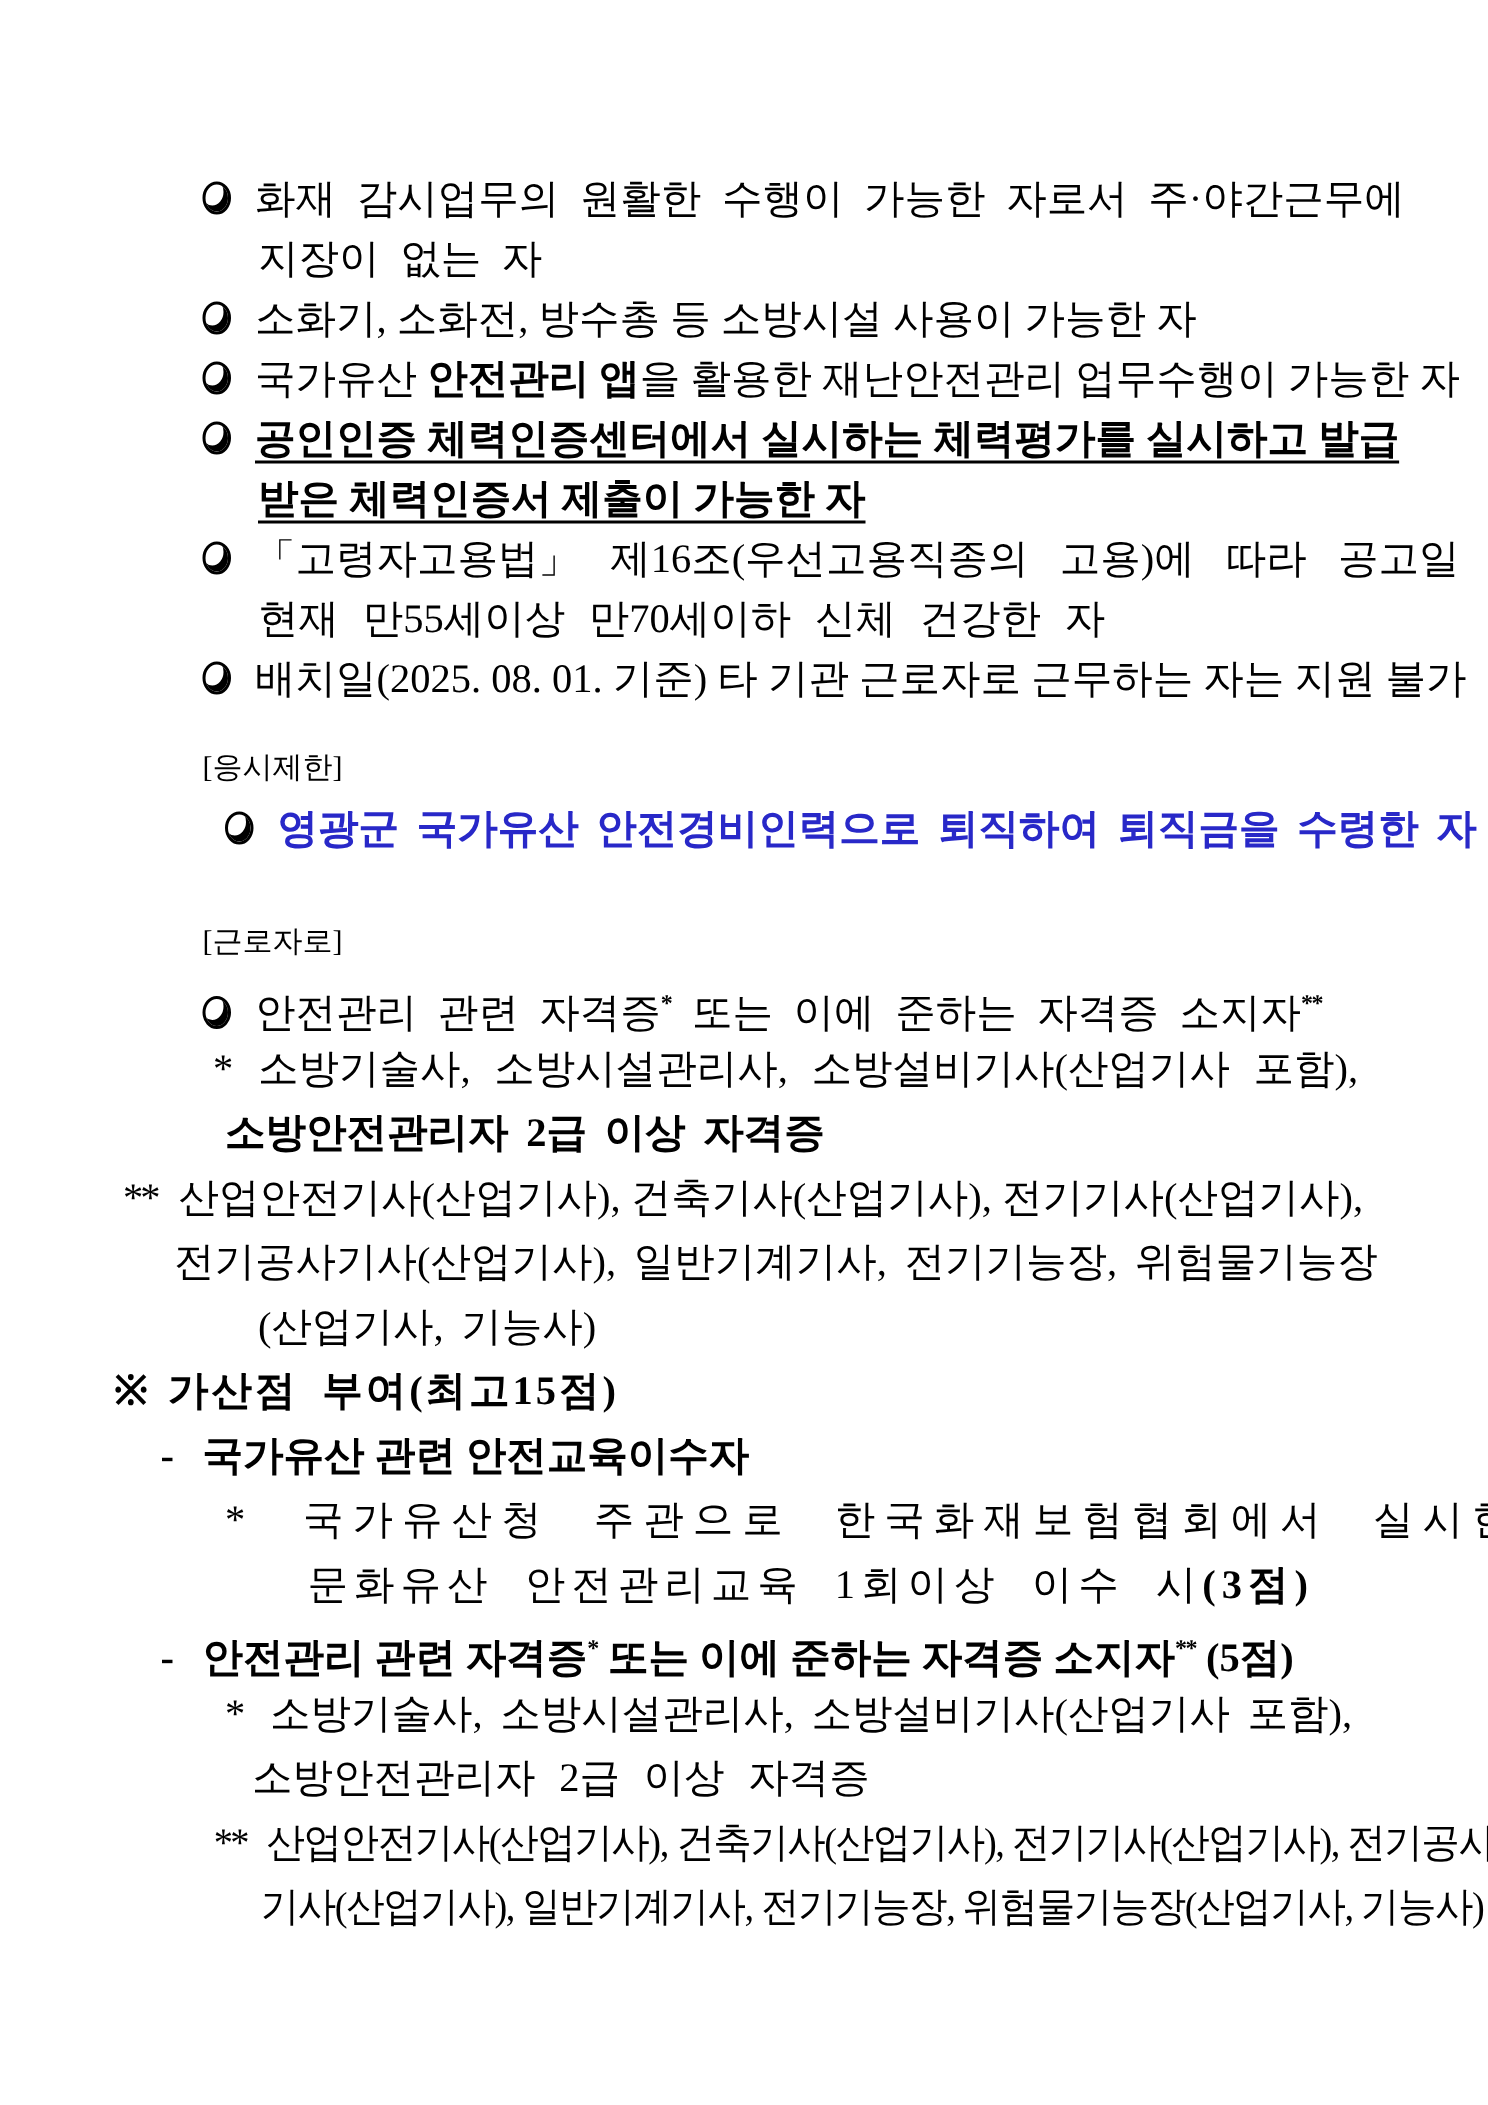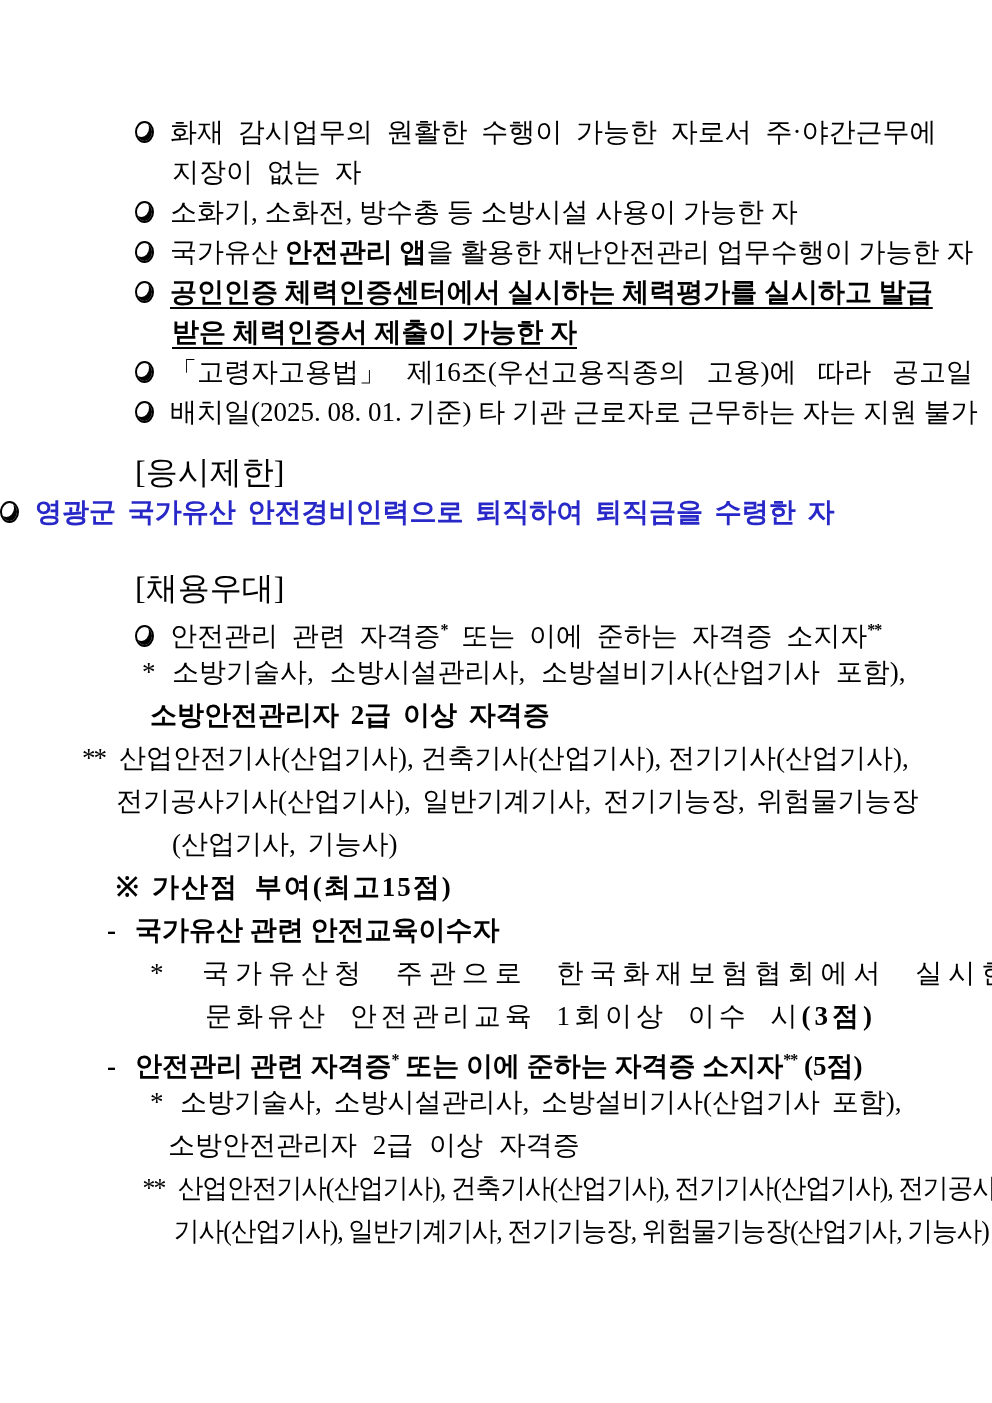--- a/index.html
+++ b/index.html
@@ -4,33 +4,33 @@
 <style>
   html,body{margin:0;padding:0;}
   body{
     width:992px;height:1403px;background:#ffffff;color:#000000;
     font-family:"Liberation Serif","DejaVu Serif",serif;
     overflow:hidden;
   }
   .page{position:relative;width:992px;height:1403px;padding-top:112px;box-sizing:border-box;}
   .ln{white-space:nowrap;font-size:27px;line-height:40px;height:40px;}
   .ln3{white-space:nowrap;font-size:27px;line-height:43px;height:43px;}
-  .head{font-size:32px;line-height:40px;height:40px;white-space:nowrap;padding-left:135px;}
+  .head{font-size:20px;line-height:40px;height:40px;white-space:nowrap;padding-left:135px;}
   .gap1{margin-top:20px;}
   .gap2{margin-top:36px;}
 
   
   .i-bullet{padding-left:135px;}
-  .i-bullet2{}
+  .i-bullet2{padding-left:150px;}
   .i-cont{padding-left:172px;}
   .i-star{padding-left:142px;}
   .i-bcont{padding-left:150px;}
   .i-dstar{padding-left:82px;}
   .i-cont2{padding-left:116px;}
-  .i-note{padding-left:116px;}
+  .i-note{padding-left:76px;}
   .i-dash{padding-left:107px;}
   .i-star2{padding-left:150px;}
   .i-cont3{padding-left:205px;}
   .i-cont4{padding-left:168px;}
   .i-cont5{padding-left:183px;}
 
   
   .cb{
     display:inline-block;width:15px;height:18px;
     border:2px solid #000;border-radius:50%;
@@ -81,33 +81,36 @@
   </div>
   <div class="ln i-bullet">
     <span class="cb"></span><span class="b u">공인인증 체력인증센터에서 실시하는 체력평가를 실시하고 발급</span>
   </div>
   <div class="ln i-cont">
     <span class="b u">받은 체력인증서 제출이 가능한 자</span>
   </div>
   <div class="ln i-bullet w2">
     <span class="cb"></span><span>「고령자고용법」 제16조(우선고용직종의 고용)에 따라 공고일</span>
   </div>
+  <div class="ln i-cont w3">
+    <span>현재 만55세이상 만70세이하 신체 건강한 자</span>
+  </div>
   <div class="ln i-bullet">
     <span class="cb"></span><span>배치일(2025. 08. 01. 기준) 타 기관 근로자로 근무하는 자는 지원 불가</span>
   </div>
 
   <div class="head gap1">
     <span>[응시제한]</span>
   </div>
   <div class="ln i-bullet2 w4">
     <span class="cb"></span><span class="blue">영광군 국가유산 안전경비인력으로 퇴직하여 퇴직금을 수령한 자</span>
   </div>
 
   <div class="head gap2">
-    <span>[채용우대]</span>
+    <span>[근로자로]</span>
   </div>
 
   <div class="ln3 i-bullet w1">
     <span class="cb"></span><span>안전관리 관련 자격증</span><sup class="sa">*</sup><span> 또는 이에 준하는 자격증 소지자</span><sup class="sa">**</sup>
   </div>
 
   <div class="ln3 i-star w3">
     <span class="mk mk-star mk-plain">*</span><span>소방기술사, 소방시설관리사, 소방설비기사(산업기사 포함),</span>
   </div>
   <div class="ln3 i-bcont w4">

